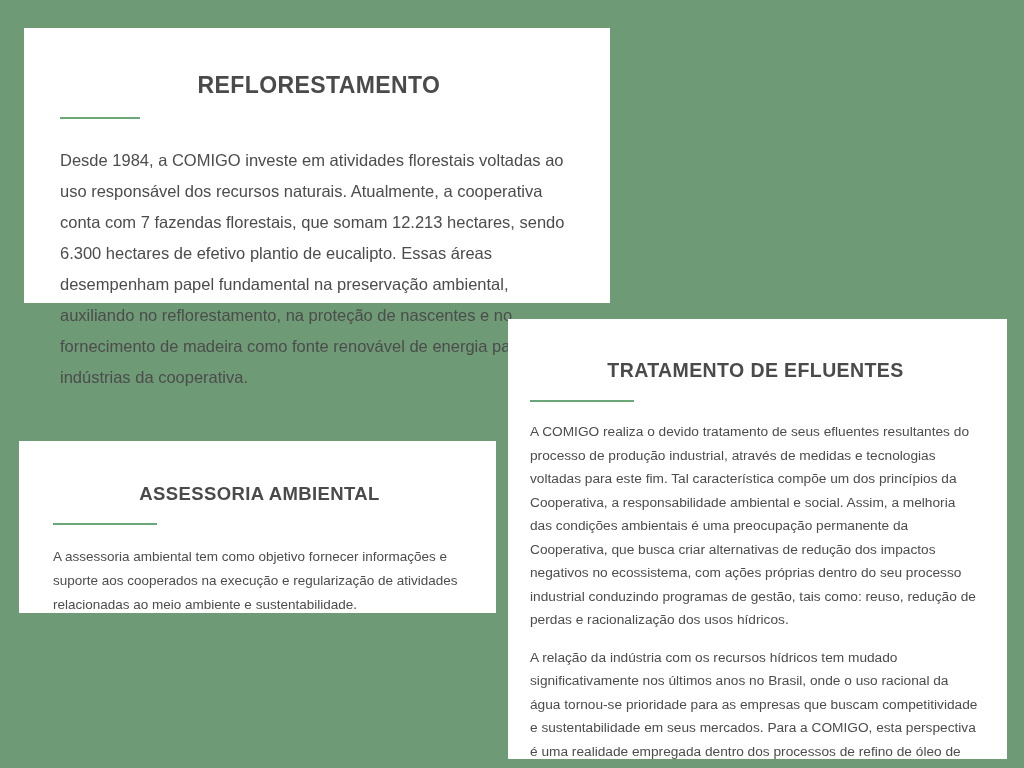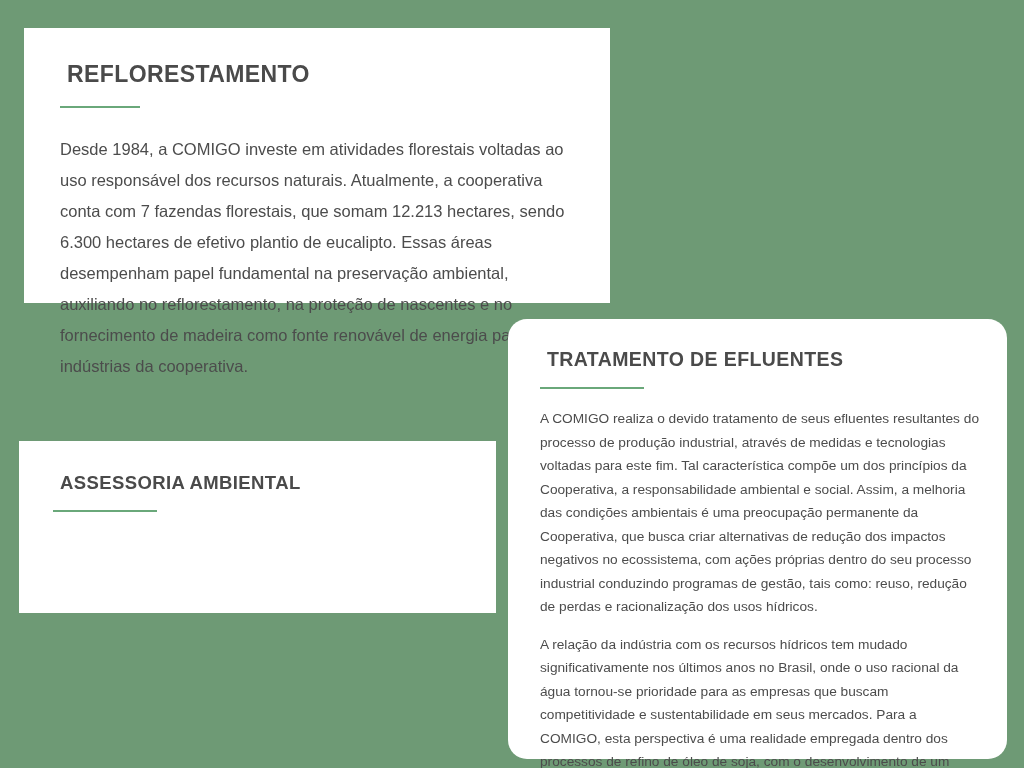--- a/index.html
+++ b/index.html
@@ -21,22 +21,23 @@
   }
   .card {
     position: absolute;
     background: #ffffff;
     box-sizing: border-box;
   }
   .card-title {
     font-weight: bold;
     color: #4a4a4a;
     letter-spacing: 0.4px;
-    margin: 7px;
+    margin: 18px;
     text-transform: uppercase;
+    text-align: center;
   }
   .rule {
     height: 2px;
     background: #6aa87a;
     border: 0;
     margin: 0;
   }
   .card-body p {
     margin: 0 0 14px 0;
     color: #4c4c4c;
@@ -86,22 +87,21 @@
     font-size: 13.5px;
     line-height: 24px;
   }
 
   
   #card-efluentes {
     left: 508px;
     top: 319px;
     width: 499px;
     height: 440px;
-    padding: 22px 26px 18px 32px;
-    border-radius: 19px;
+    padding: 22px 26px 18px 22px;
   }
   #card-efluentes .card-title {
     font-size: 19.5px;
   }
   #card-efluentes .rule {
     width: 104px;
     margin-top: 16px;
     margin-bottom: 18px;
   }
   #card-efluentes .card-body {
@@ -118,20 +118,23 @@
     <h2 class="card-title">REFLORESTAMENTO</h2>
     <div class="rule"></div>
     <div class="card-body">
       <p>Desde 1984, a COMIGO investe em atividades florestais voltadas ao uso responsável dos recursos naturais. Atualmente, a cooperativa conta com 7 fazendas florestais, que somam 12.213 hectares, sendo 6.300 hectares de efetivo plantio de eucalipto. Essas áreas desempenham papel fundamental na preservação ambiental, auxiliando no reflorestamento, na proteção de nascentes e no fornecimento de madeira como fonte renovável de energia para as indústrias da cooperativa.</p>
     </div>
   </section>
 
   <section class="card" id="card-assessoria">
     <h2 class="card-title">ASSESSORIA AMBIENTAL</h2>
     <div class="rule"></div>
+    <div class="card-body">
+      <p>A assessoria ambiental tem como objetivo fornecer informações e suporte aos cooperados na execução e regularização de atividades relacionadas ao meio ambiente e sustentabilidade.</p>
+    </div>
   </section>
 
   <section class="card" id="card-efluentes">
     <h2 class="card-title">TRATAMENTO DE EFLUENTES</h2>
     <div class="rule"></div>
     <div class="card-body">
       <p>A COMIGO realiza o devido tratamento de seus efluentes resultantes do processo de produção industrial, através de medidas e tecnologias voltadas para este fim. Tal característica compõe um dos princípios da Cooperativa, a responsabilidade ambiental e social. Assim, a melhoria das condições ambientais é uma preocupação permanente da Cooperativa, que busca criar alternativas de redução dos impactos negativos no ecossistema, com ações próprias dentro do seu processo industrial conduzindo programas de gestão, tais como: reuso, redução de perdas e racionalização dos usos hídricos.</p>
       <p>A relação da indústria com os recursos hídricos tem mudado significativamente nos últimos anos no Brasil, onde o uso racional da água tornou-se prioridade para as empresas que buscam competitividade e sustentabilidade em seus mercados. Para a COMIGO, esta perspectiva é uma realidade empregada dentro dos processos de refino de óleo de soja, com o desenvolvimento de um eficaz tratamento de efluentes industriais e gestão dos recursos hídricos, visando otimizá-los, e assim, obter um maior equilíbrio ambiental.</p>
     </div>
   </section>

